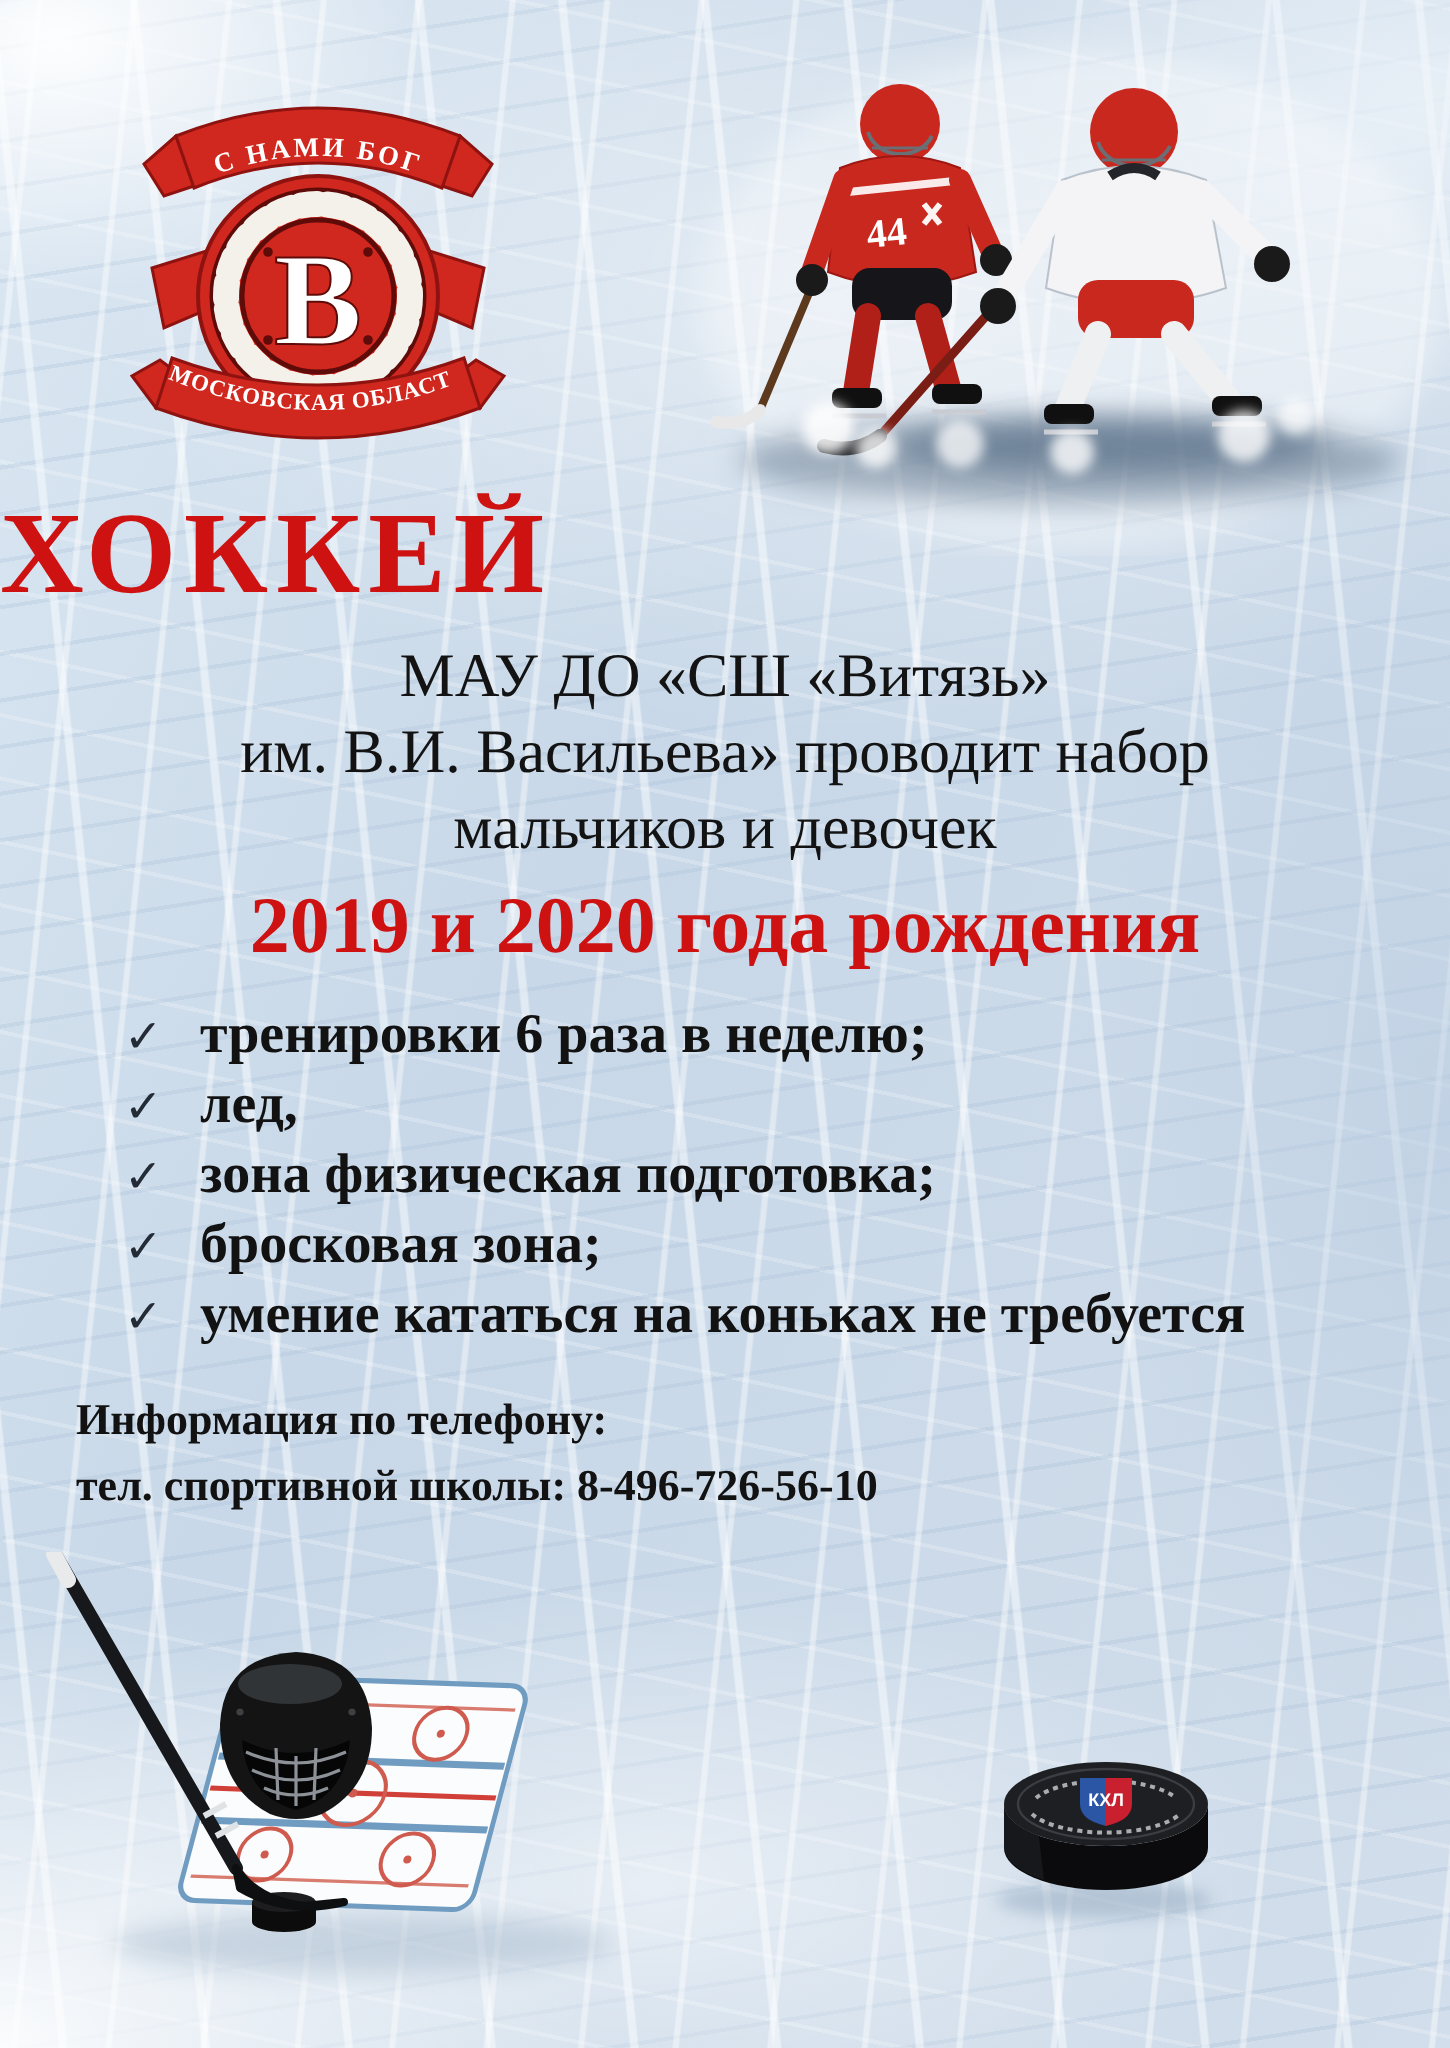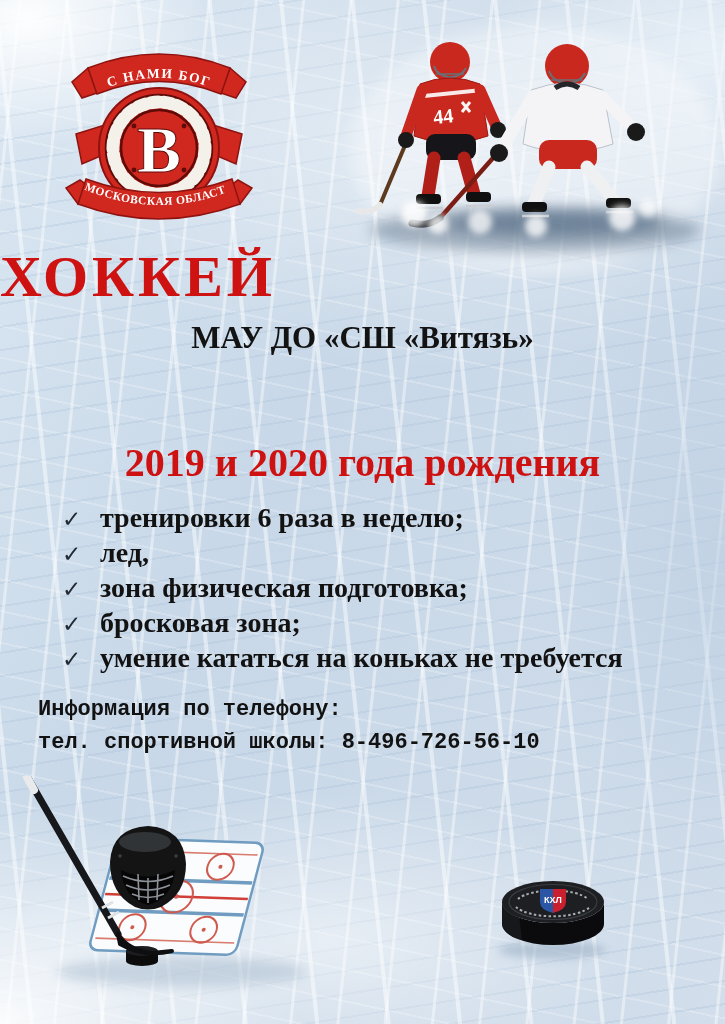--- a/index.html
+++ b/index.html
@@ -19,38 +19,38 @@
       repeating-linear-gradient(12deg, rgba(255,255,255,.22) 0 2px, rgba(255,255,255,0) 2px 31px),
       linear-gradient(118deg, #dce8f3 0%, #c8d8e8 40%, #ccdae9 70%, #d2deeb 100%);
   }
   .abs{position:absolute;}
   .title{
     left:0;top:244px;width:100%;
     font-size:58px;line-height:66px;font-weight:bold;letter-spacing:4px;color:#ce1212;
   }
   .subtitle{
     left:0;top:319px;width:100%;text-align:center;
-    font-size:31px;line-height:38px;font-weight:bold;color:#131313;
+    font-size:31px;line-height:38px;font-weight:normal;color:#131313;
   }
   .highlight{
     left:0;top:437px;width:100%;text-align:center;
     font-size:40px;line-height:52px;font-weight:bold;color:#ce1212;
   }
   .checklist{
     left:62px;top:501px;width:620px;list-style:none;margin:0;padding:0;
     font-size:28px;line-height:33px;font-weight:bold;color:#121212;
   }
   .checklist li{display:flex;align-items:baseline;}
   .checkmark{
     font-family:"DejaVu Sans", sans-serif;font-size:23px;color:#222b36;
     width:38px;flex:0 0 38px;font-weight:normal;
   }
   .contacts{
     left:38px;top:693px;width:670px;
-    font-size:22px;line-height:33px;font-weight:bold;color:#121212;font-family:Liberation Mono, monospace;
+    font-size:22px;line-height:33px;font-weight:bold;color:#121212;
   }
   .logo-wrap{left:64px;top:36px;width:190px;height:210px;}
   .players-wrap{right:0;top:0;width:395px;height:278px;}
   .gear-wrap{left:6px;top:776px;width:320px;height:240px;}
   .puck-wrap{left:488px;top:858px;width:132px;height:110px;}
   svg{display:block;}
   svg text{font-weight:bold;}
 </style>
 </head>
 <body>
@@ -161,20 +161,22 @@
         <circle cx="292" cy="218" r="13" fill="#ffffff" opacity="0.8"></circle>
         <circle cx="318" cy="208" r="9" fill="#ffffff" opacity="0.7"></circle>
       </g>
     </svg>
   </div>
 
   <div class="abs title">ХОККЕЙ</div>
 
   <div class="abs subtitle">
     <div>МАУ ДО «СШ «Витязь»</div>
+    <div>им. В.И. Васильева» проводит набор</div>
+    <div>мальчиков и девочек</div>
   </div>
 
   <div class="abs highlight">2019 и 2020 года рождения</div>
 
   <ul class="abs checklist">
     <li>
         <span class="checkmark">✓</span>
         <span>тренировки 6 раза в неделю;</span>
       </li>
     <li>

